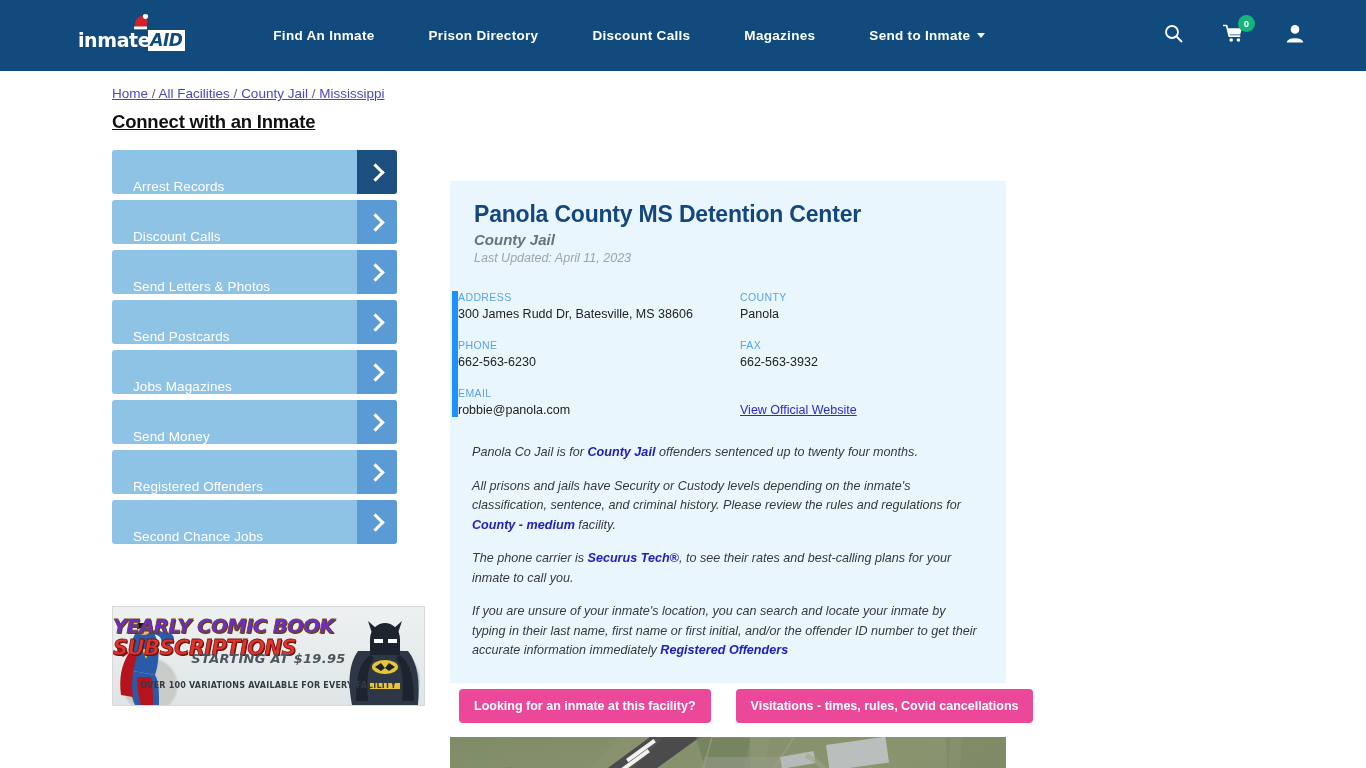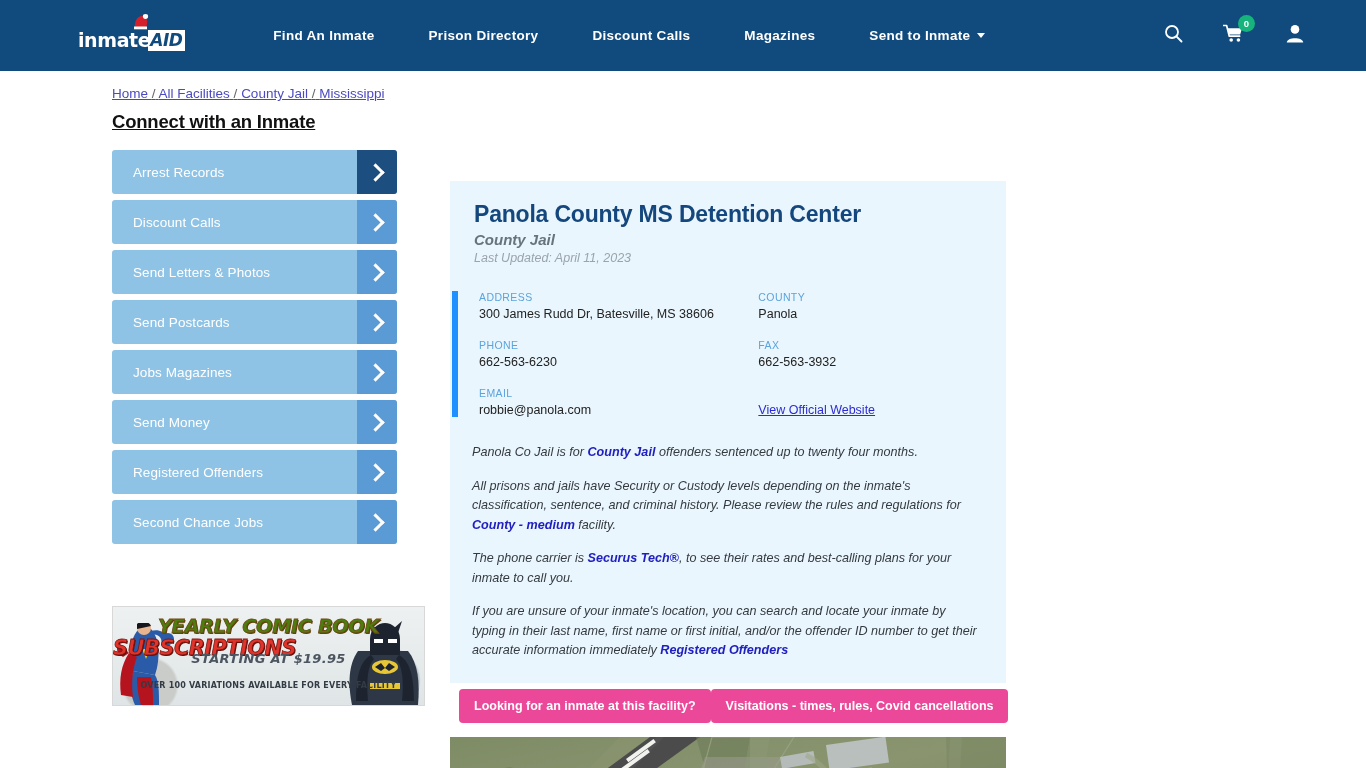--- a/index.html
+++ b/index.html
@@ -125,21 +125,21 @@
     color: #111111;
     text-decoration: underline;
     margin: 0 0 17px 0;
     letter-spacing: -0.2px;
   }
   .side-btn {
     position: relative;
     height: 44px;
     background: #8ec3e6;
     margin-bottom: 6px;
-    display: flex; align-items: center;
+    display: flex; align-items: flex-end;
     border-radius: 3px;
     overflow: hidden;
     cursor: pointer;
   }
   .side-btn-label {
     color: #ffffff;
     font-size: 13.5px;
     padding-left: 21px;
     letter-spacing: 0.1px;
   }
@@ -179,27 +179,26 @@
   .ad-hero-left {
     position: absolute; left: 2px; bottom: 0;
     width: 78px; height: 82px;
   }
   .ad-hero-right {
     position: absolute; right: 2px; bottom: 0;
     width: 74px; height: 84px;
   }
   .ad-line1 {
     position: absolute; top: 8px; left: 0; right: 0;
-    text-align: center;
     font-family: "DejaVu Sans", sans-serif;
     font-size: 19.5px;
     font-weight: bold;
     font-style: italic;
     letter-spacing: -0.5px;
-    color: #4d7c0f;
+    color: #6d28d9;
     -webkit-text-stroke: 0.8px #6d4a12;
     text-shadow: 1px 1px 0 #5b3d0c;
   }
   .ad-line2 {
     position: absolute; top: 29px; left: 0; right: 0;
     text-align: left;
     font-family: "DejaVu Sans", sans-serif;
     font-size: 21px;
     font-weight: bold;
     font-style: italic;
@@ -255,21 +254,21 @@
   .facility-updated {
     margin: 3px 0 0 24px;
     font-size: 12.5px;
     font-style: italic;
     color: #9aa4ab;
   }
 
   .details {
     position: relative;
     margin: 26px 0 0 0;
-    padding-left: 29px;
+    padding-left: 8px;
   }
   .details-accent {
     position: absolute;
     left: 2px; top: 0;
     width: 6px; height: 126px;
     background: #1e90ff;
   }
   .details-grid {
     display: flex;
   }
@@ -323,21 +322,21 @@
     font-size: 12.5px;
     font-weight: bold;
     border: none;
     border-radius: 4px;
     height: 34px;
     padding: 0 15px;
     cursor: pointer;
     white-space: nowrap;
     font-family: "Liberation Sans", sans-serif;
   }
-  .cta-btn.second { }
+  .cta-btn.second { margin-left: 25px; }
 
   
   .map-img {
     position: absolute;
     left: 0; top: 556px;
     width: 556px; height: 112px;
     overflow: hidden;
     cursor: pointer;
   }
   .map-svg { display: block; }

